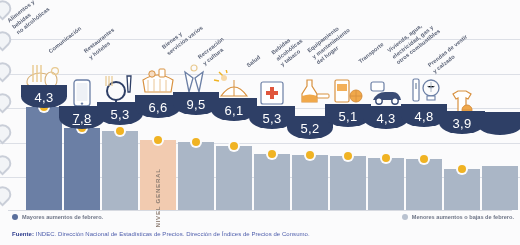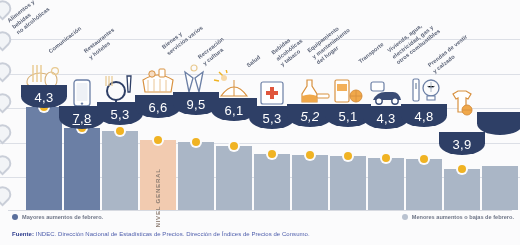--- a/index.html
+++ b/index.html
@@ -253,21 +253,21 @@
         <span class="dot"></span>
       </div>
     </div>
     <div class="pict" style="left:287px;top:76px;">
       <svg viewBox="0 0 46 30" width="46" height="30">
         <path d="M20 4 h5 v6 l5 8 v8 h-15 v-8 l5 -8 z" fill="#fff" stroke="#d8913f" stroke-width="1.2"></path>
         <path d="M15 20 q8 -3 15 0 v6 h-15 z" fill="#f0a84a"></path>
         <rect x="30" y="18" width="12" height="4" rx="1" fill="#fff" stroke="#d8913f" stroke-width="1"></rect>
       </svg>
     </div>
-    <div class="bowl" style="left:287px;top:104px;font-style:italic;">
+    <div class="bowl" style="left:287px;top:116px;">
       <span>5,2</span>
     </div>
     <div class="catlab" style="left:284px;top:46px;">
       <div>Bebidas</div>
       <div>alcohólicas</div>
       <div>y tabaco</div>
     </div>
 
     <div class="col" style="left:330px;height:210px;">
       <div class="bar" style="height:54px;">
@@ -339,21 +339,21 @@
         <span class="dot"></span>
       </div>
     </div>
     <div class="pict" style="left:439px;top:88px;">
       <svg viewBox="0 0 46 30" width="46" height="30">
         <path d="M14 6 l5 -3 h8 l5 3 l-3 5 l-2 -1 v14 h-8 v-14 l-2 1 z" fill="#fff" stroke="#d8913f" stroke-width="1.2"></path>
         <circle cx="28" cy="22" r="5" fill="#f0a84a" stroke="#d8913f" stroke-width="1"></circle>
         <path d="M23 22 h10" stroke="#d8913f" stroke-width=".9"></path>
       </svg>
     </div>
-    <div class="bowl" style="left:439px;top:132px;align-items:center;">
+    <div class="bowl" style="left:439px;top:111px;align-items:center;">
       <span>3,9</span>
     </div>
     <div class="catlab" style="left:436px;top:60px;">
       <div>Prendas de vestir</div>
       <div>y calzado</div>
     </div>
 
     <div class="col" style="left:482px;height:210px;">
       <div class="bar" style="height:44px;"></div>
     </div>

